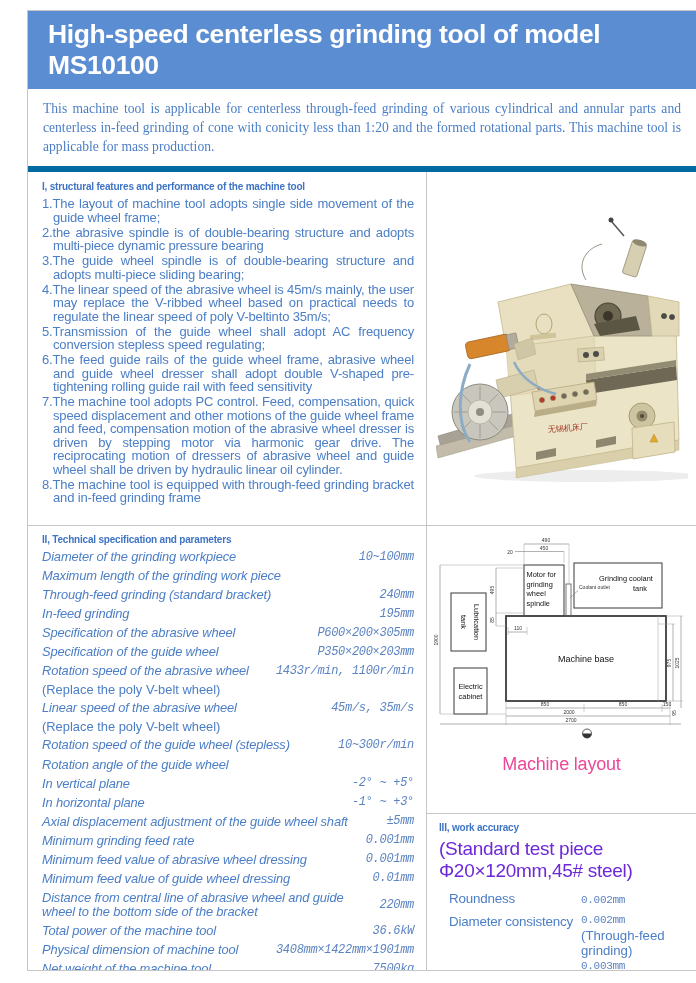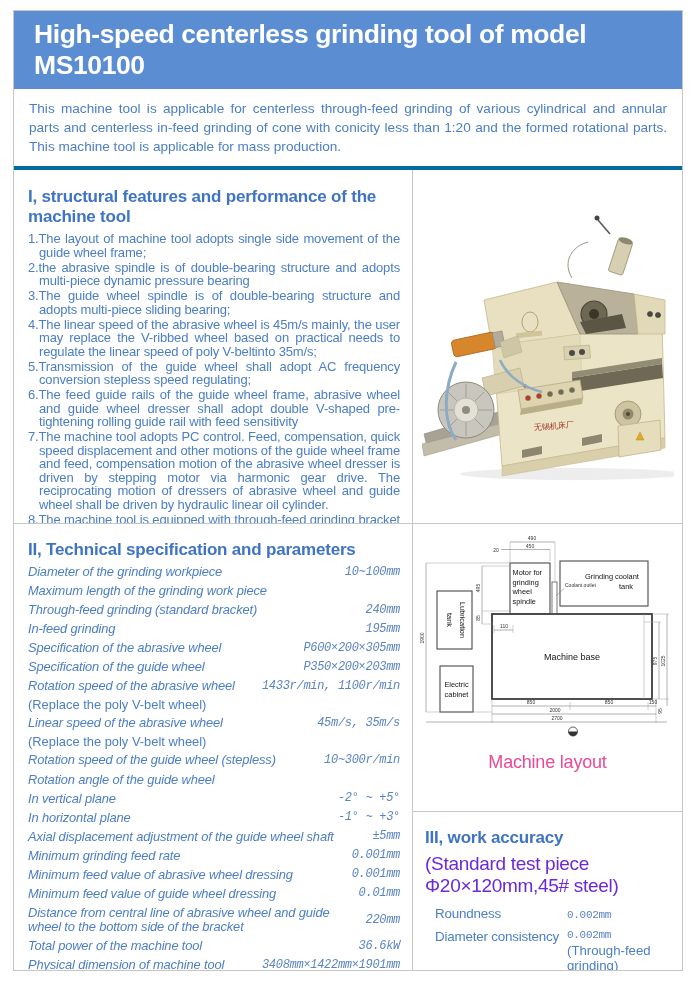--- a/index.html
+++ b/index.html
@@ -3,43 +3,43 @@
 <meta charset="utf-8">
 <style>
   * { box-sizing: border-box; }
   html, body { margin: 0; padding: 0; }
   body {
     width: 696px; height: 983px; position: relative;
     background: #ffffff;
     font-family: "Liberation Sans", sans-serif;
   }
   .page {
-    position: absolute; left: 13px; top: 10px;
+    position: absolute; left: 27px; top: 10px;
     width: 670px; height: 961px;
     border: 1px solid #c6c6c6; background: #fff;
     display: flex; flex-direction: column; overflow: hidden;
   }
   .banner {
     height: 78px; flex: 0 0 78px; background: #5b8dd3;
     display: flex; align-items: center; padding: 0 20px;
   }
   .banner h1 {
     margin: 0; color: #ffffff; font-size: 26.5px; font-weight: bold;
     letter-spacing: -0.4px;
   }
   .intro {
-    flex: 0 0 76px; border-bottom: 4px solid #0369a1;
+    flex: 0 0 76px; border-bottom: 6px solid #0369a1;
     padding: 10px 15px; color: #4b7ec6; font-size: 13.6px;
-    line-height: 1.4; text-align: justify;
+    line-height: 1.4; text-align: justify; font-family: Liberation Serif, serif;
   }
   .main { flex: 1; display: flex; min-height: 0; }
   .col-left { width: 399px; flex: 0 0 399px; border-right: 1px solid #c6c6c6; display: flex; flex-direction: column; }
   .col-right { flex: 1; display: flex; flex-direction: column; min-width: 0; }
 
-  h2 { color: #3f74c4; font-size: 17px; margin: 8px 0 5px 0; font-weight: bold; letter-spacing: -0.2px; }
+  h2 { color: #3f74c4; font-size: 10px; margin: 0 0 5px 0; font-weight: bold; letter-spacing: -0.2px; }
 
   .sec1 { height: 354px; flex: 0 0 354px; border-bottom: 1px solid #c6c6c6; padding: 9px 12px 2px 14px; overflow: hidden; }
   .sec1 .item {
     color: #4b7ec6; font-size: 13px; line-height: 13.5px;
     text-align: justify; padding-left: 11px; text-indent: -11px;
     margin-bottom: 1.5px; letter-spacing: -0.15px;
   }
 
   .sec2 { flex: 1; padding: 8px 12px 0 14px; overflow: hidden; }
   .spec-row {

